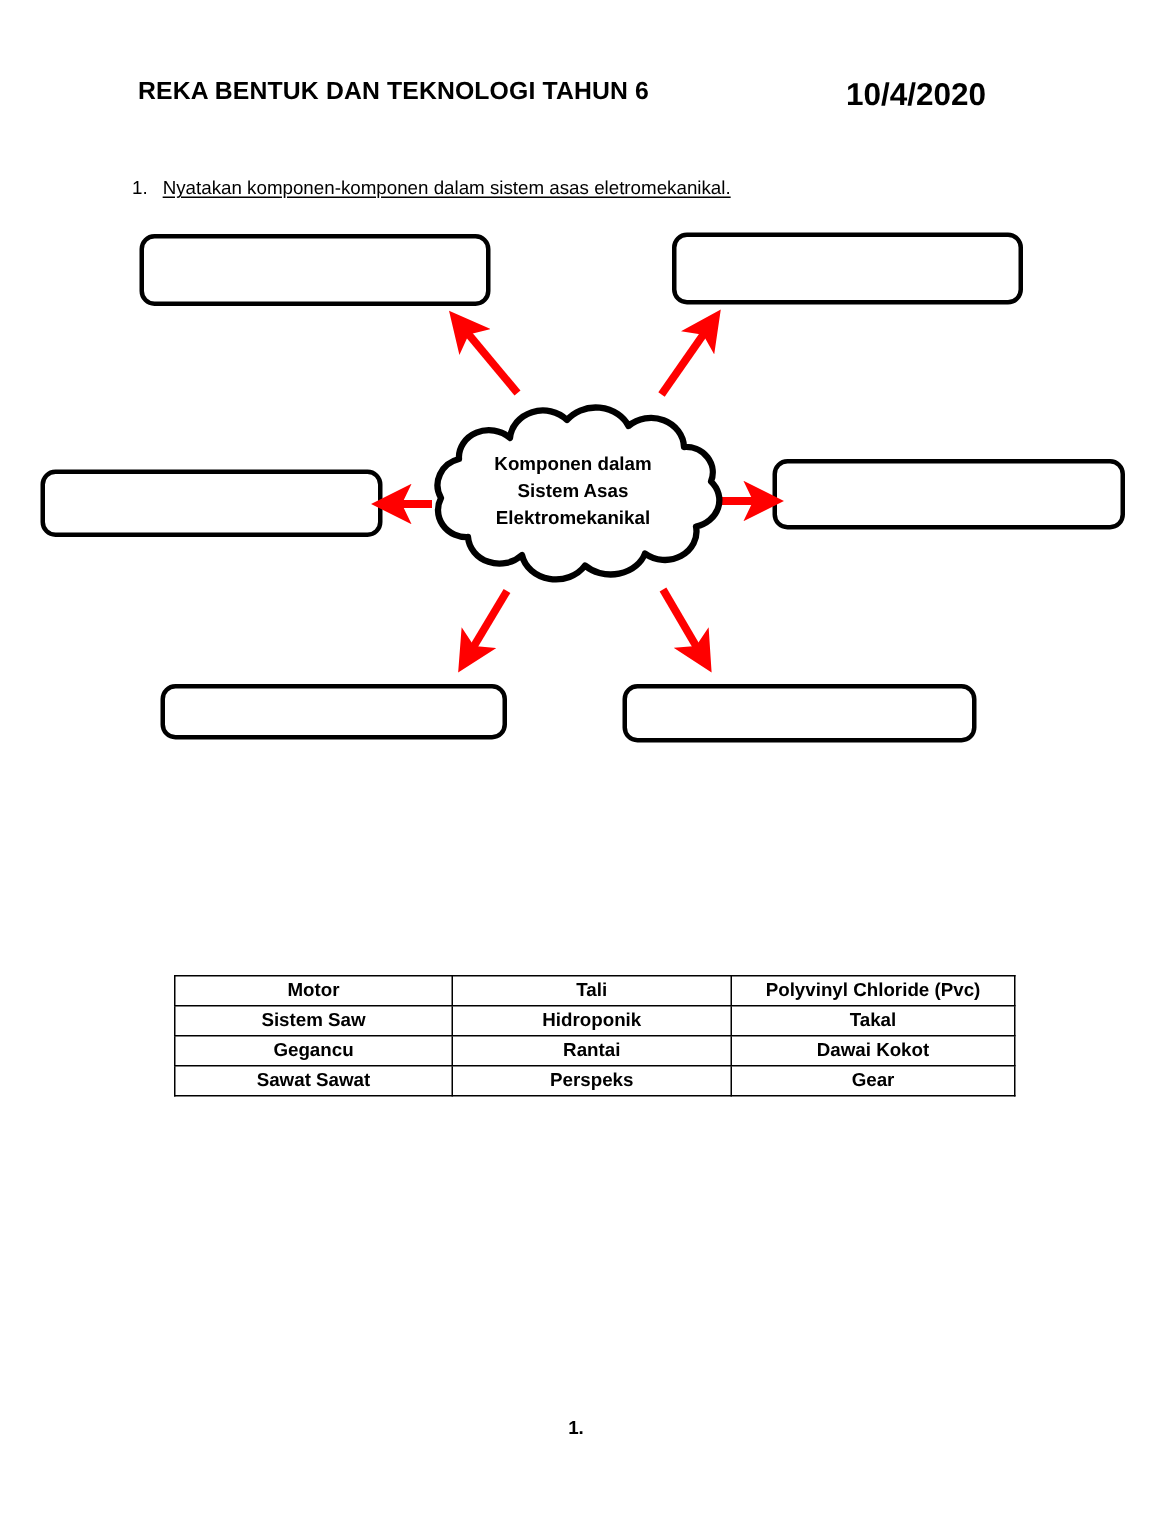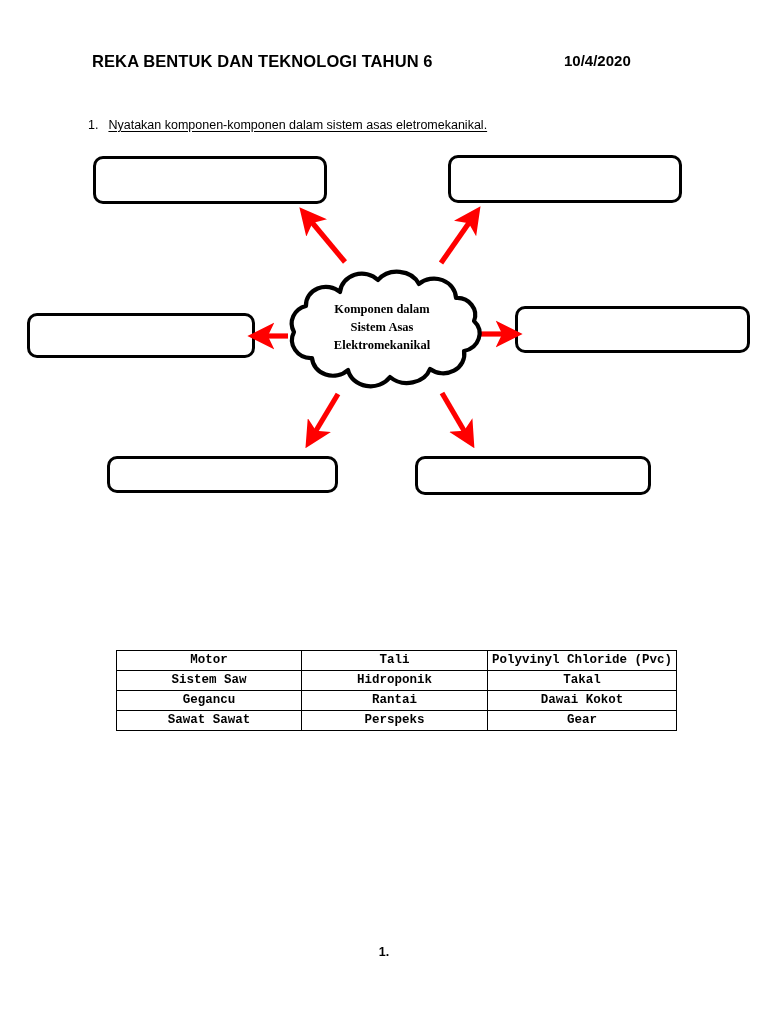--- a/index.html
+++ b/index.html
@@ -37,21 +37,21 @@
   .header-title {
     font-size: 16.5px;
     font-weight: bold;
     letter-spacing: 0.1px;
     white-space: nowrap;
   }
   .header-date {
     position: absolute;
     left: 472px;
     top: 0;
-    font-size: 15px;
+    font-size: 21px;
     font-weight: bold;
     white-space: nowrap;
     text-align: right;
   }
 
   
   .question-row {
     position: absolute;
     left: 88px;
     top: 118px;
@@ -113,21 +113,21 @@
     position: absolute;
     left: 0;
     top: 36px;
     width: 208px;
     text-align: center;
     font-size: 12.5px;
     font-weight: bold;
     line-height: 18px;
     z-index: 2;
   }
-  .cloud-label span { display: block; font-family: Liberation Serif, serif; }
+  .cloud-label span { display: block; }
 
   
   .arrow-layer {
     position: absolute;
     left: 0; top: 0;
     width: 768px;
     height: 1024px;
     pointer-events: none;
   }
 
@@ -142,21 +142,20 @@
   }
   .wordbank td {
     border: 1.5px solid #000000;
     text-align: center;
     font-size: 12.5px;
     font-weight: bold;
     height: 19px;
     padding: 0 2px;
     line-height: 19px;
     white-space: nowrap;
-    font-family: Liberation Mono, monospace;
   }
   .wordbank col.c1 { width: 185px; }
   .wordbank col.c2 { width: 186px; }
   .wordbank col.c3 { width: 189px; }
 
   
   .footer {
     position: absolute;
     left: 0;
     top: 945px;

